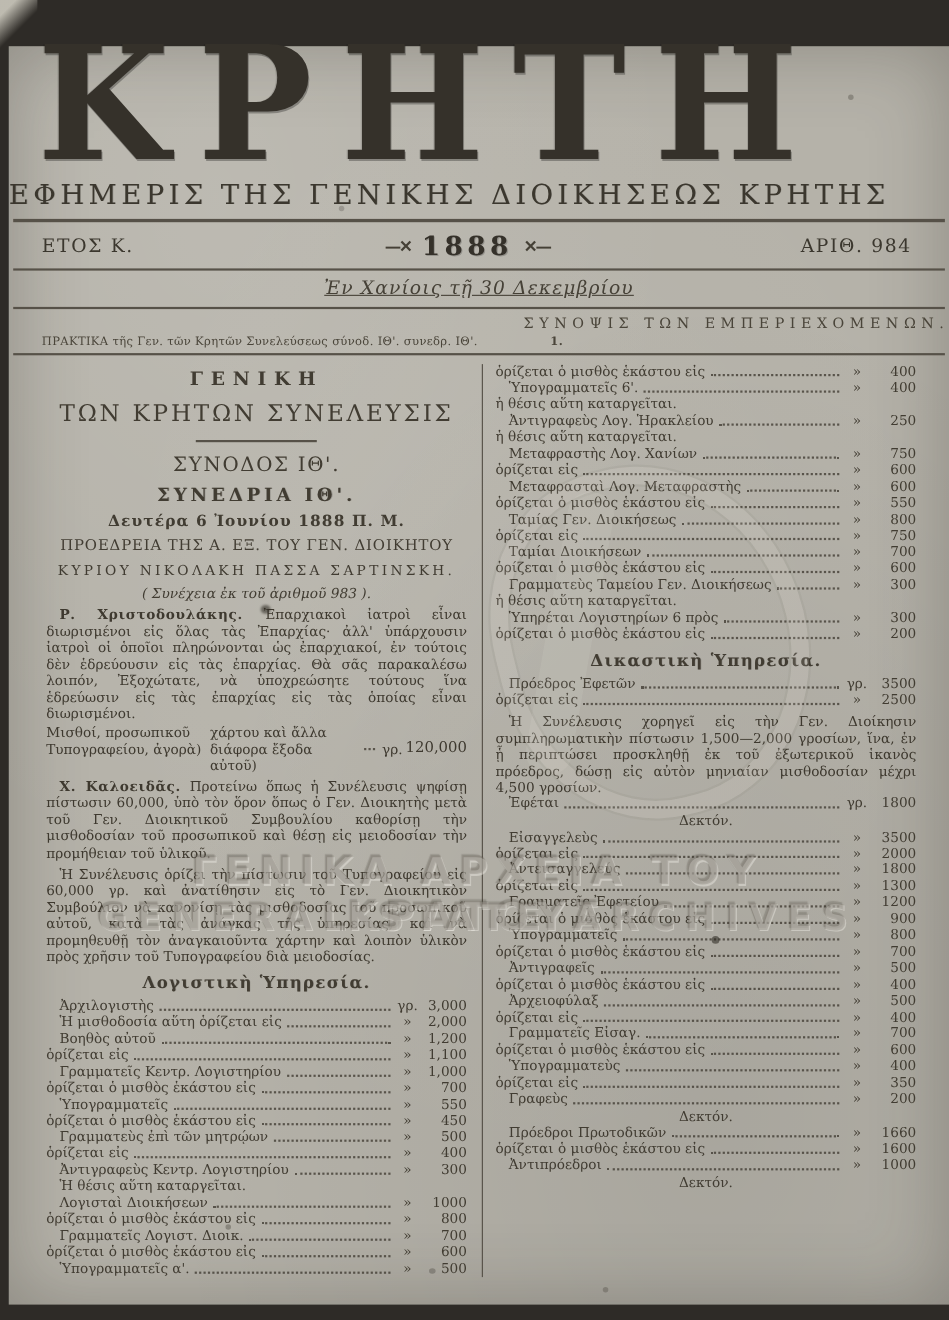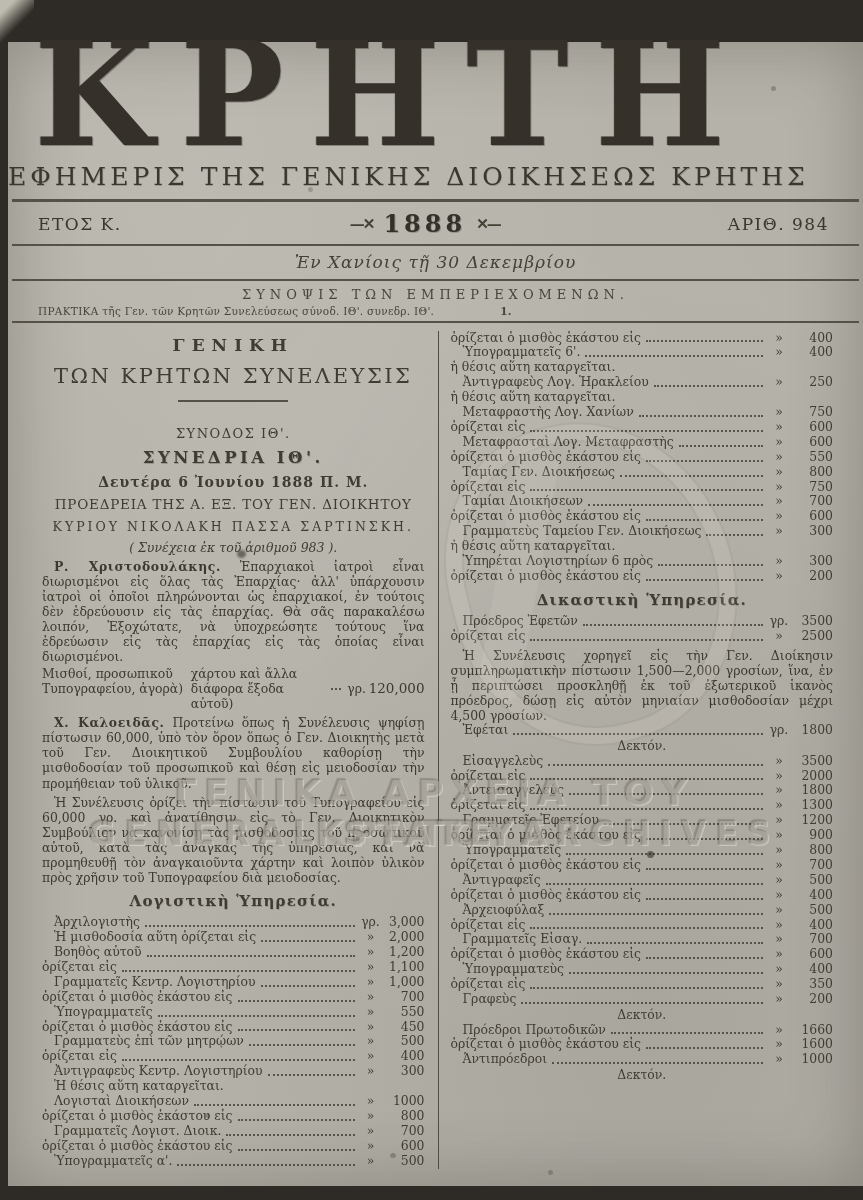--- a/index.html
+++ b/index.html
@@ -40,41 +40,41 @@
   .infobar{
     display:flex;align-items:center;justify-content:space-between;
     padding:7px 34px 6px 30px;font-size:17px;
   }
   .etos,.arith{letter-spacing:1.5px;color:#3b372e;}
   .year-orn{display:flex;align-items:center;gap:10px;font-weight:bold;}
   .orn{font-size:15px;letter-spacing:-2px;color:#454036;}
   .year{font-size:24px;letter-spacing:4px;color:#35312a;text-shadow:1px 1px 0 rgba(0,0,0,.2);}
   .dateline{
     text-align:center;font-style:italic;font-size:17px;padding:6px 0 7px;
-    letter-spacing:1px;color:#464137;
+    letter-spacing:1px;color:#464137;text-decoration:underline;
   }
   .contents-header{
-    text-align:center;font-size:13px;letter-spacing:5px;padding-top:6px;color:#4a453a;
+    text-align:right;font-size:13px;letter-spacing:5px;padding-top:6px;color:#4a453a;
   }
   .index-row{
     display:flex;align-items:baseline;padding:3px 28px 4px 30px;
     font-size:10.5px;letter-spacing:.3px;color:#4a453a;
   }
   .index-row .pg{margin-left:66px;font-weight:bold;}
   
   .cols{display:flex;align-items:stretch;padding:8px 30px 0 34px;}
   .col{flex:1;min-width:0;}
   .col-left{padding-right:13px;border-right:1.6px solid #514c43;}
   .col-right{padding-left:12px;}
   
   .tb{color:#413c32;}
   .b-heading-main{text-align:center;font-weight:bold;font-size:17px;letter-spacing:7px;margin-top:4px;}
   .b-heading-sub{text-align:center;font-size:21px;letter-spacing:2.5px;margin-top:9px;}
   .rule-short{width:110px;height:2px;background:#565148;margin:12px auto 2px;}
-  .b-center-caps{text-align:center;font-size:13px;letter-spacing:1.5px;margin-top:24px;}
+  .b-center-caps{text-align:center;font-size:18px;letter-spacing:1.5px;margin-top:10px;}
   .b-center-fancy{text-align:center;font-size:16.5px;font-weight:bold;letter-spacing:3.5px;margin-top:7px;text-shadow:.7px .7px 0 rgba(0,0,0,.18);}
   .b-center-bold{text-align:center;font-size:14px;font-weight:bold;letter-spacing:1px;margin-top:7px;}
   .b-center-plain{text-align:center;font-size:13.5px;letter-spacing:.8px;margin-top:6px;}
   .b-center-spaced{text-align:center;font-size:12.5px;letter-spacing:3px;margin-top:7px;}
   .b-center-italic{text-align:center;font-style:italic;font-size:12.5px;margin-top:6px;}
   .para{margin:4px 0 0;font-size:12.4px;line-height:15.1px;text-align:justify;text-indent:12px;}
   .para .speaker{font-weight:bold;letter-spacing:.6px;}
   .b-section{text-align:center;font-weight:bold;font-size:15px;letter-spacing:1.2px;margin:7px 0 5px;text-shadow:.6px .6px 0 rgba(0,0,0,.15);}
   .row{display:flex;align-items:flex-end;font-size:12.4px;line-height:14.9px;white-space:nowrap;color:#413c32;}
   .row.ind .lbl{padding-left:12px;}

